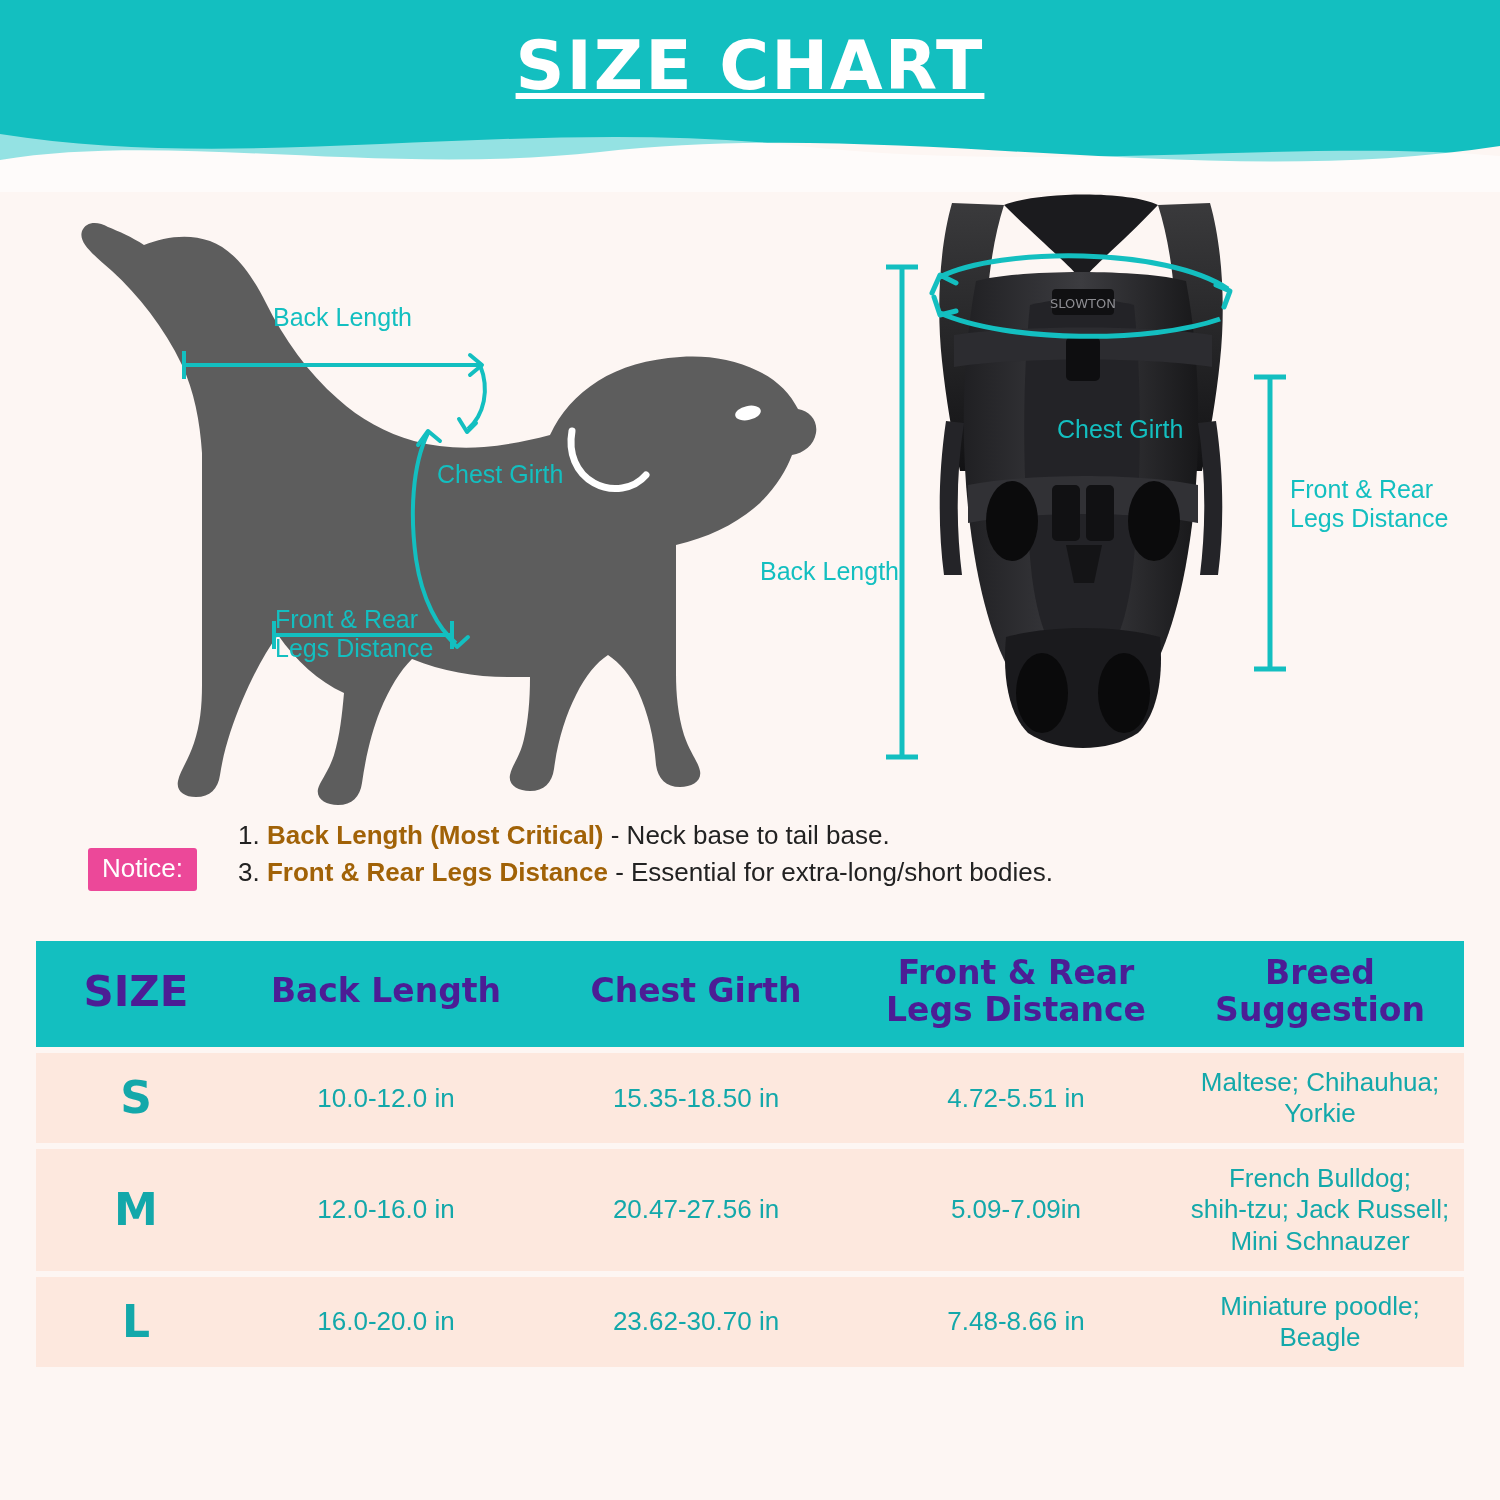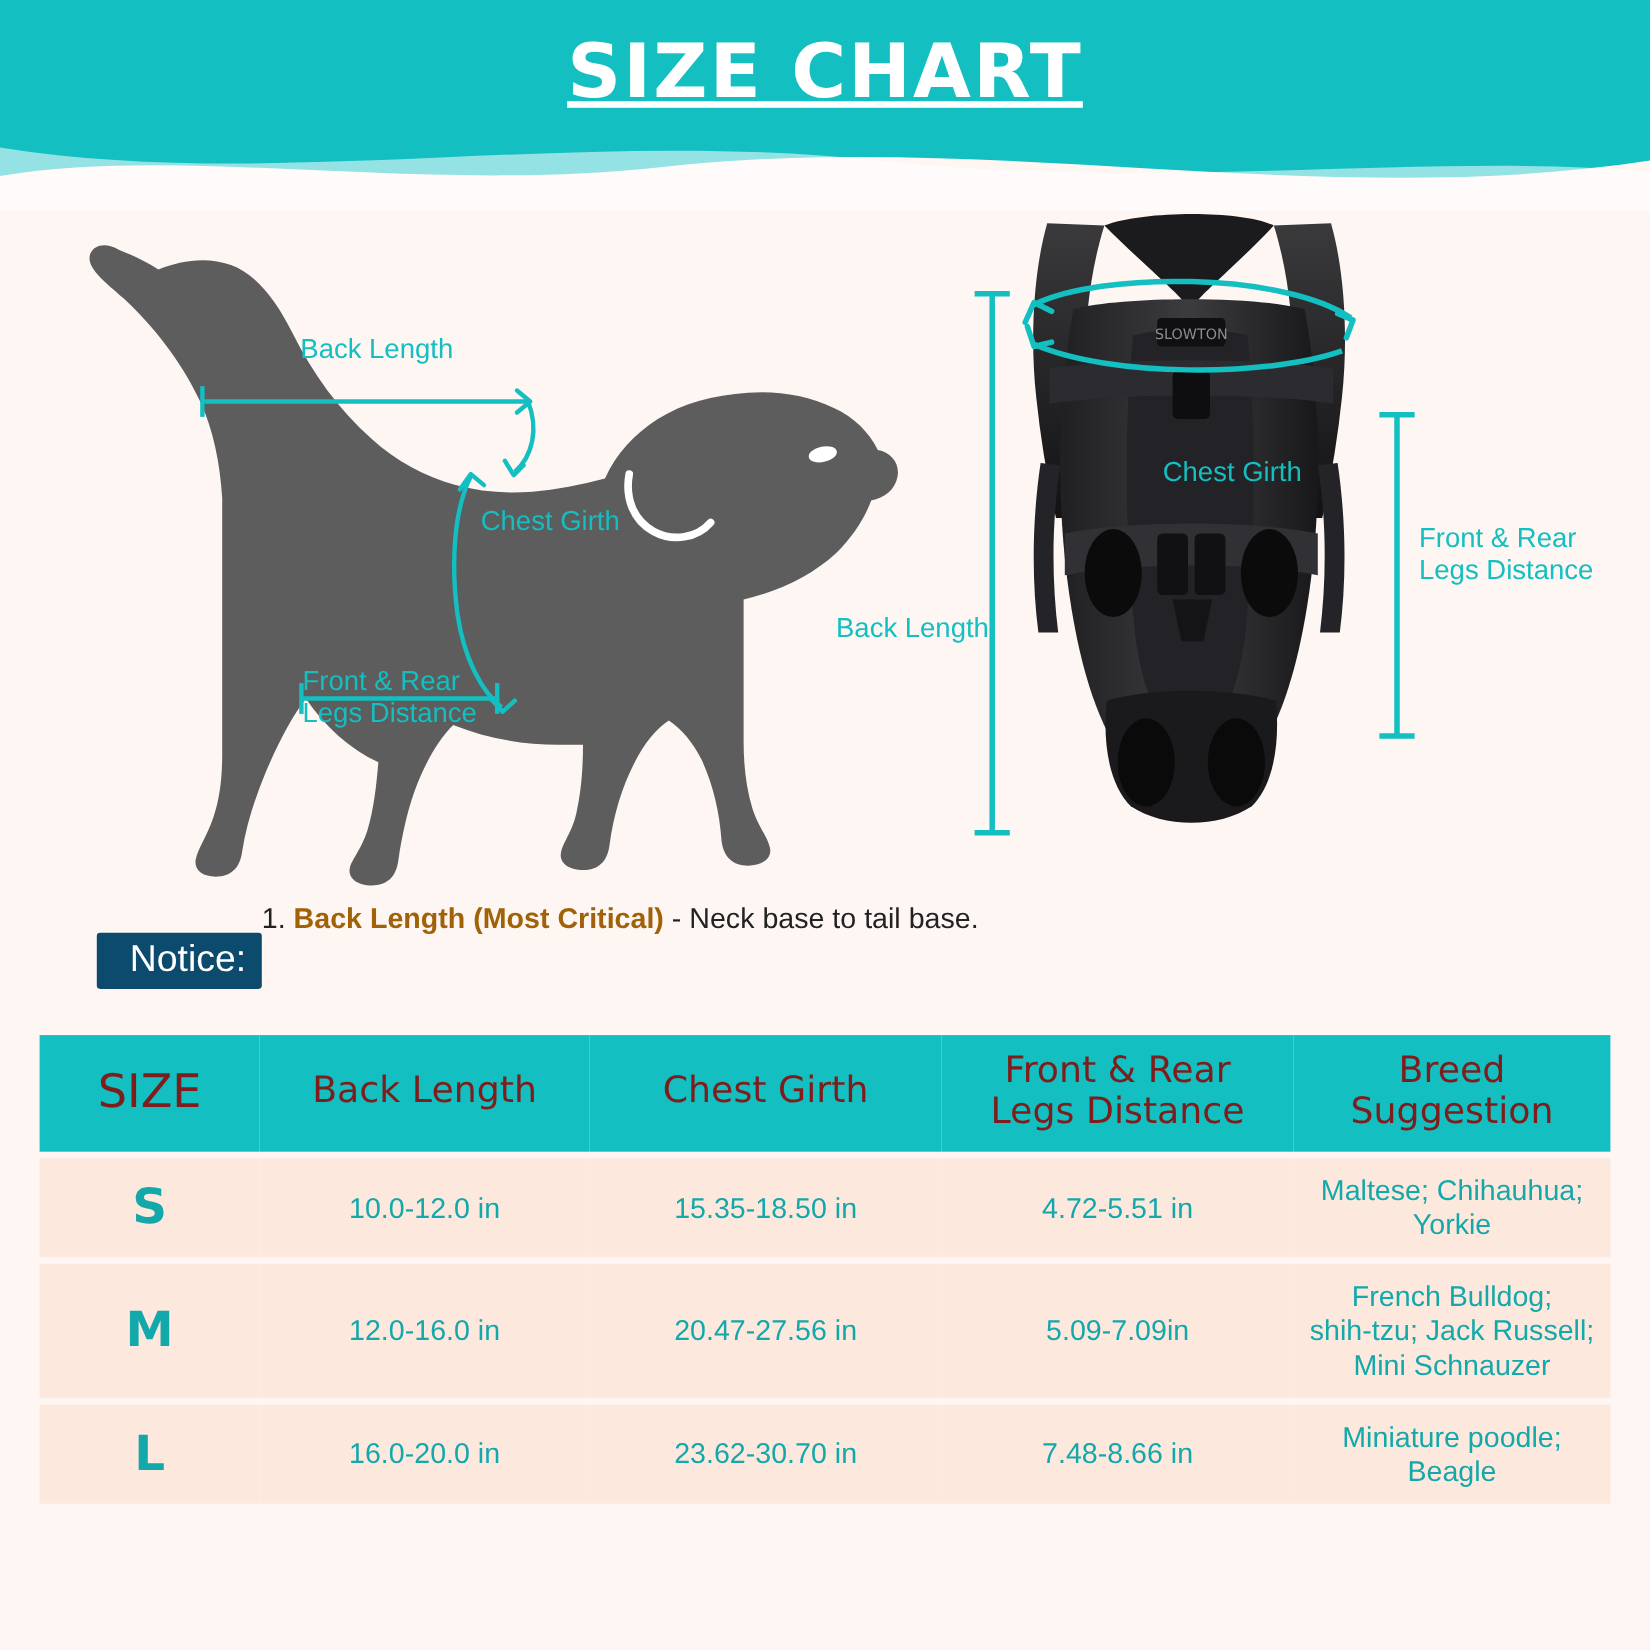--- a/index.html
+++ b/index.html
@@ -76,24 +76,24 @@
     position: absolute;
     top: 812px;
     left: 0;
     width: 1500px;
     height: 110px;
   }
   .notice-tag {
     position: absolute;
     left: 88px;
     top: 36px;
-    background: #0c4a6e;
+    background: #ec4899;
     color: #ffffff;
-    font-size: 34px;
-    padding: 5px 14px 7px 30px;
+    font-size: 26px;
+    padding: 5px 14px 7px 14px;
     border-radius: 3px;
     font-family: "Liberation Sans", sans-serif;
   }
   .notice-lines {
     position: absolute;
     left: 238px;
     top: 5px;
     font-size: 26px;
     color: #222222;
     line-height: 1.42;
@@ -112,23 +112,23 @@
     width: 1428px;
   }
   table.size-table {
     border-collapse: separate;
     border-spacing: 0 6px;
     width: 1428px;
     table-layout: fixed;
   }
   table.size-table thead th {
     background: #13bfc0;
-    color: #7f1d1d;
+    color: #4c1d95;
     font-size: 33px;
-    font-weight: normal;
+    font-weight: bold;
     font-family: "DejaVu Sans", sans-serif;
     padding: 14px 6px 18px 6px;
     text-align: center;
     line-height: 1.12;
     vertical-align: middle;
   }
   table.size-table thead th:first-child { font-size: 42px; }
   table.size-table tbody td {
     background: #fde8de;
     color: #13a8aa;
@@ -294,20 +294,23 @@
     <div class="meas-label" style="left:760px; top:382px;">Back Length</div>
     <div class="meas-label" style="left:1290px; top:300px;">Front &amp; Rear
 Legs Distance</div>
   </div>
 
   <div class="notice-block">
     <div class="notice-tag">Notice:</div>
     <div class="notice-lines">
       <div>
         <span class="num">1. </span><span class="red">Back Length (Most Critical)</span><span> - Neck base to tail base.</span>
+      </div>
+      <div>
+        <span class="num">3. </span><span class="red">Front &amp; Rear Legs Distance</span><span> - Essential for extra-long/short bodies.</span>
       </div>
     </div>
   </div>
 
   <div class="table-wrap">
     <table class="size-table">
       <colgroup>
         <col class="col-size">
           <col class="col-back">
           <col class="col-chest">

